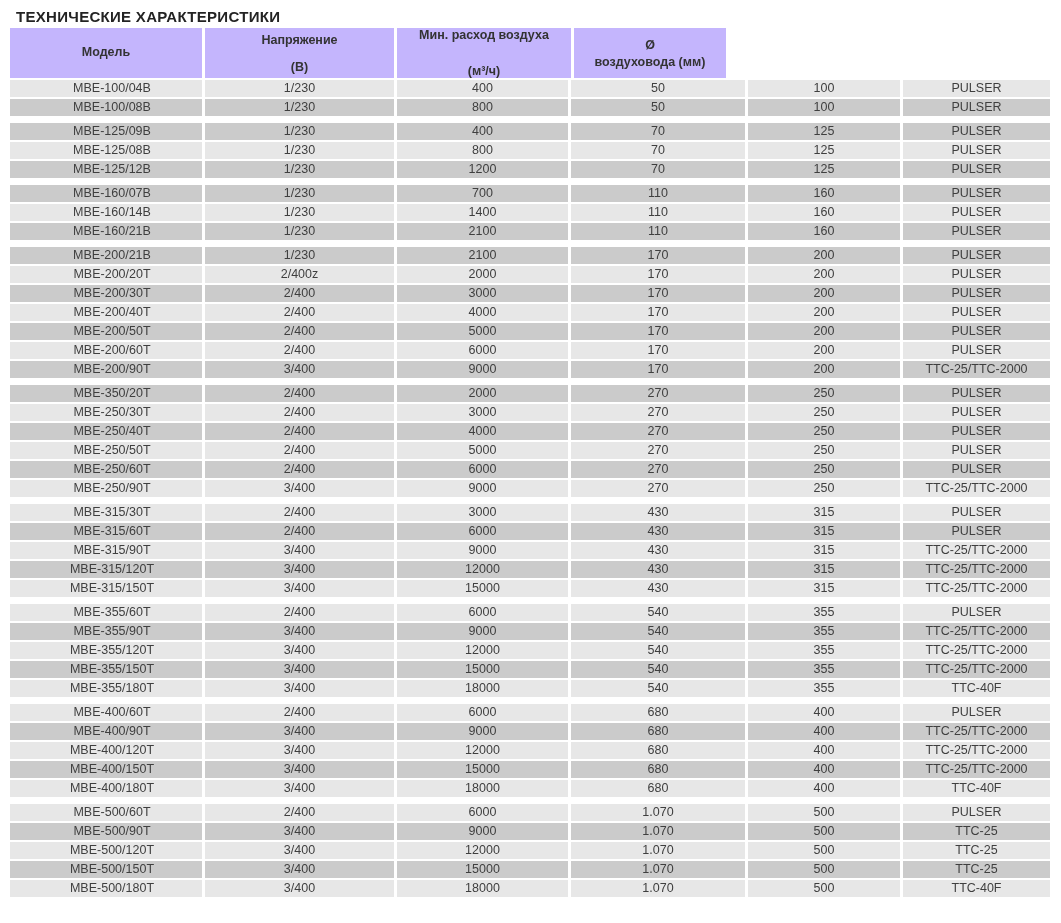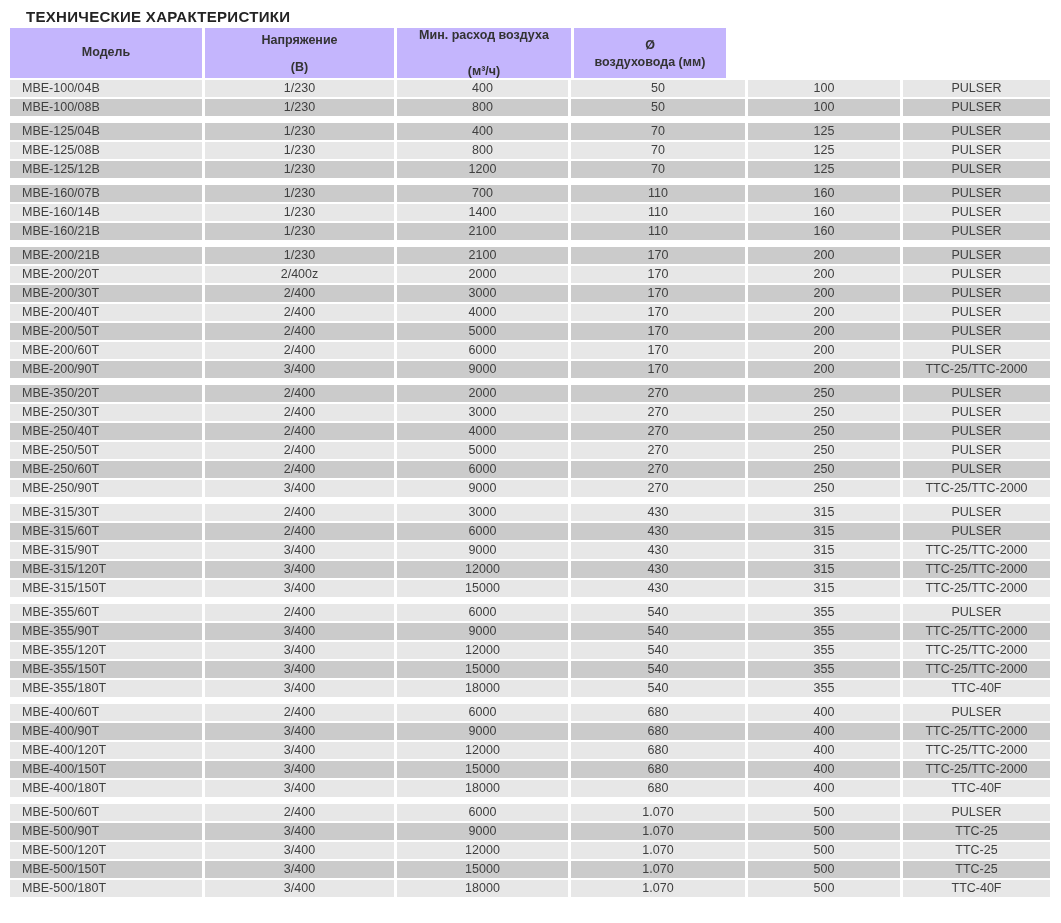--- a/index.html
+++ b/index.html
@@ -10,21 +10,21 @@
     font-family: "Liberation Sans", sans-serif;
   }
   .page {
     width: 1061px;
     height: 923px;
     position: relative;
     overflow: hidden;
   }
   h1.title {
     margin: 0;
-    padding: 8px 0 0 26px;
+    padding: 8px 0 0 16px;
     font-size: 15px;
     font-weight: bold;
     color: #232323;
     letter-spacing: 0.3px;
     height: 28px;
     box-sizing: border-box;
   }
   .table {
     margin-left: 10px;
     width: 1040px;
@@ -59,21 +59,21 @@
   .sep { height: 5px; background: #ffffff; }
   .td {
     font-size: 12.5px;
     color: #3f3f3f;
     line-height: 17px;
     text-align: center;
     box-sizing: border-box;
     white-space: nowrap;
     overflow: hidden;
   }
-  .td.c0 { text-align: left; padding-left: 12px; }
+  .td.c0 { text-align: center; padding-left: 12px; }
   .r-light .td { background: #e7e7e7; }
   .r-dark .td { background: #cbcbcb; }
   .c0 { width: 192px; }
   .c1 { width: 189px; }
   .c2 { width: 171px; }
   .c3 { width: 174px; justify-content: space-between; }
   .c4 { width: 152px; }
   .c5 { width: 147px; }
 </style>
 </head>
@@ -113,21 +113,21 @@
         <div class="tr r-dark">
           <div class="td c0">MBE-100/08B</div>
           <div class="td c1">1/230</div>
           <div class="td c2">800</div>
           <div class="td c3">50</div>
           <div class="td c4">100</div>
           <div class="td c5">PULSER</div>
         </div>
         <div class="sep"></div>
         <div class="tr r-dark">
-          <div class="td c0">MBE-125/04B</div>
+          <div class="td c0">MBE-125/09B</div>
           <div class="td c1">1/230</div>
           <div class="td c2">400</div>
           <div class="td c3">70</div>
           <div class="td c4">125</div>
           <div class="td c5">PULSER</div>
         </div>
         <div class="tr r-light">
           <div class="td c0">MBE-125/08B</div>
           <div class="td c1">1/230</div>
           <div class="td c2">800</div>

